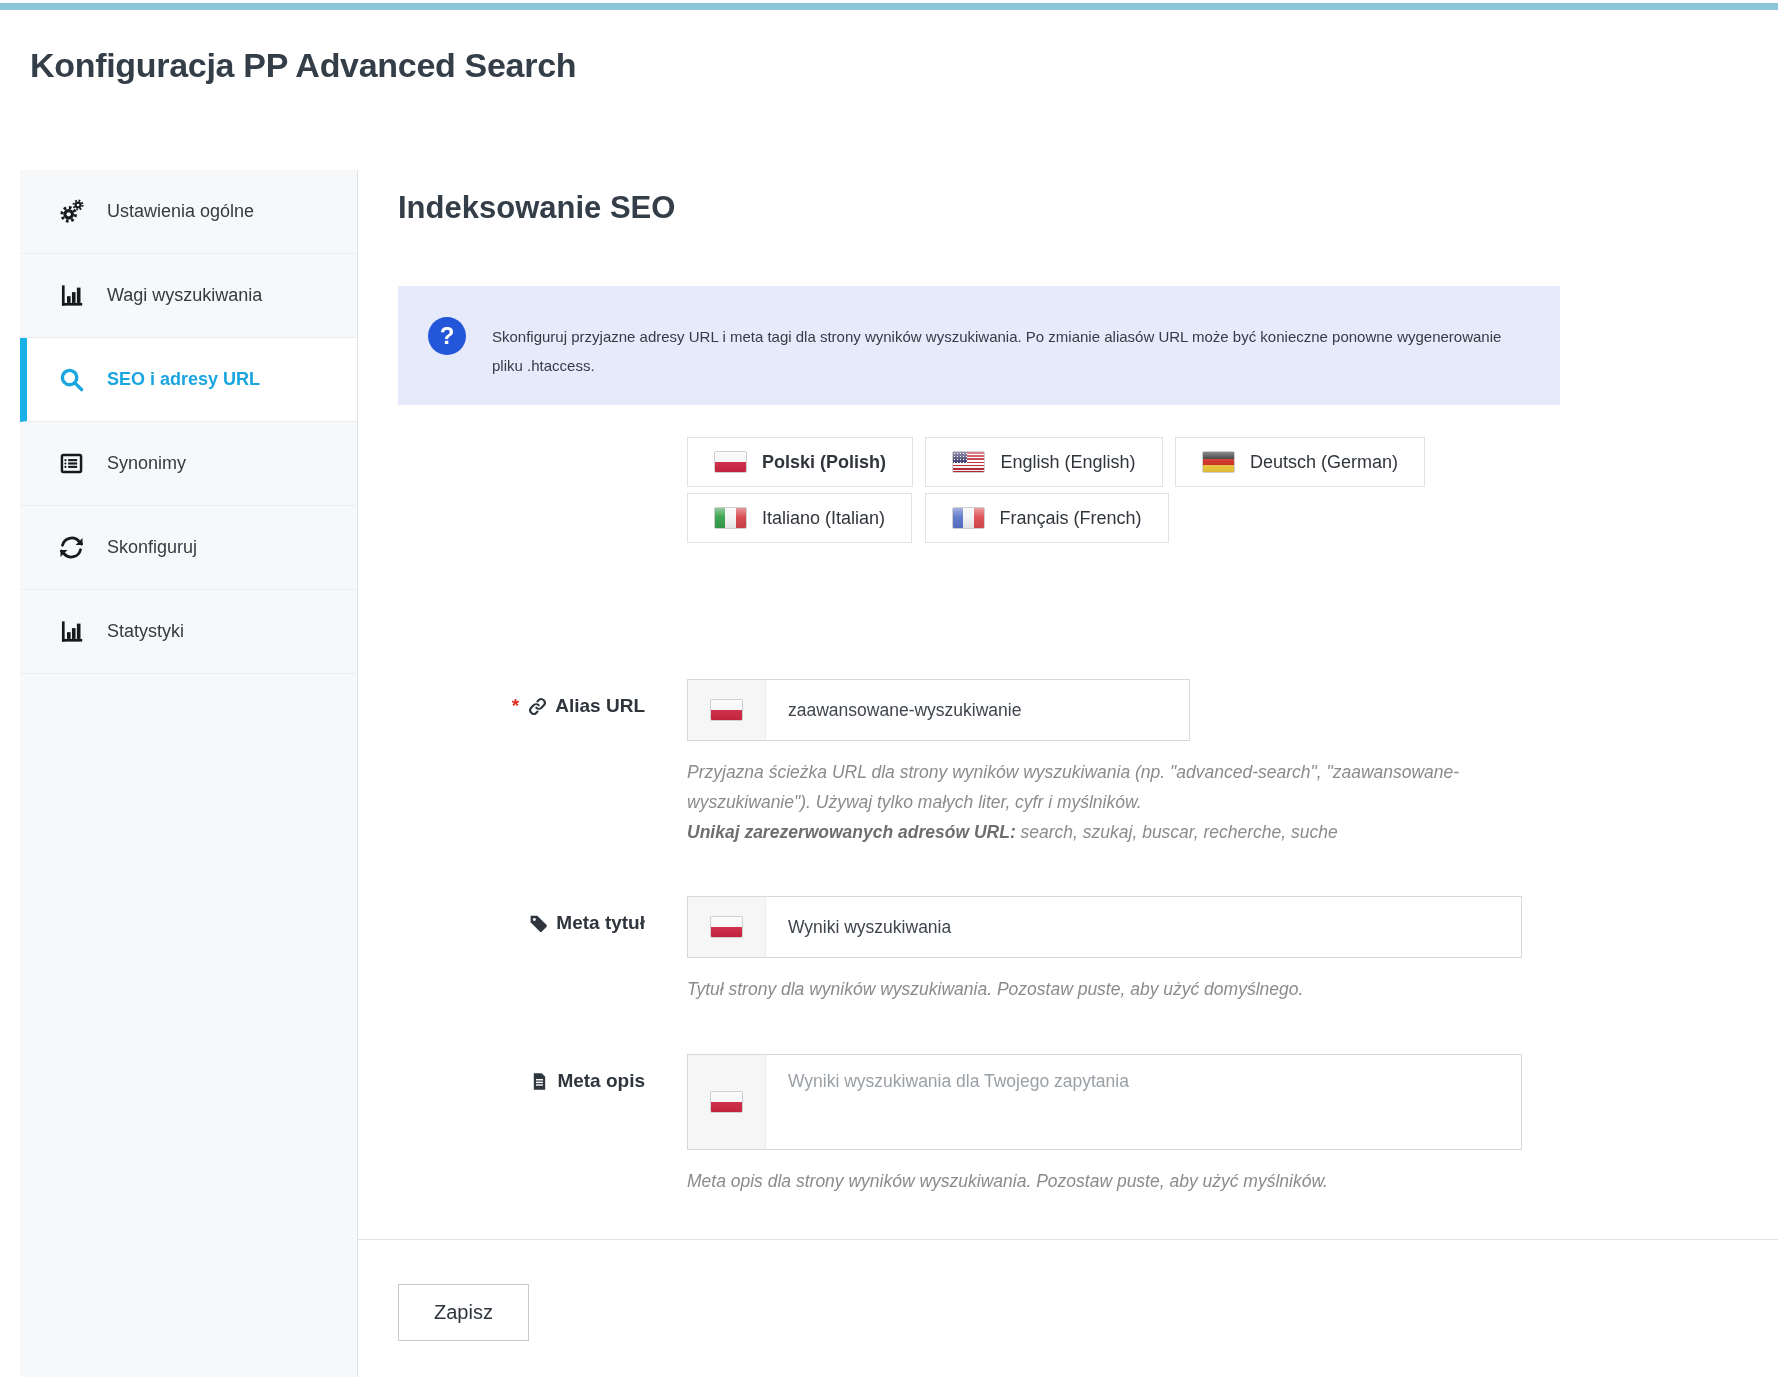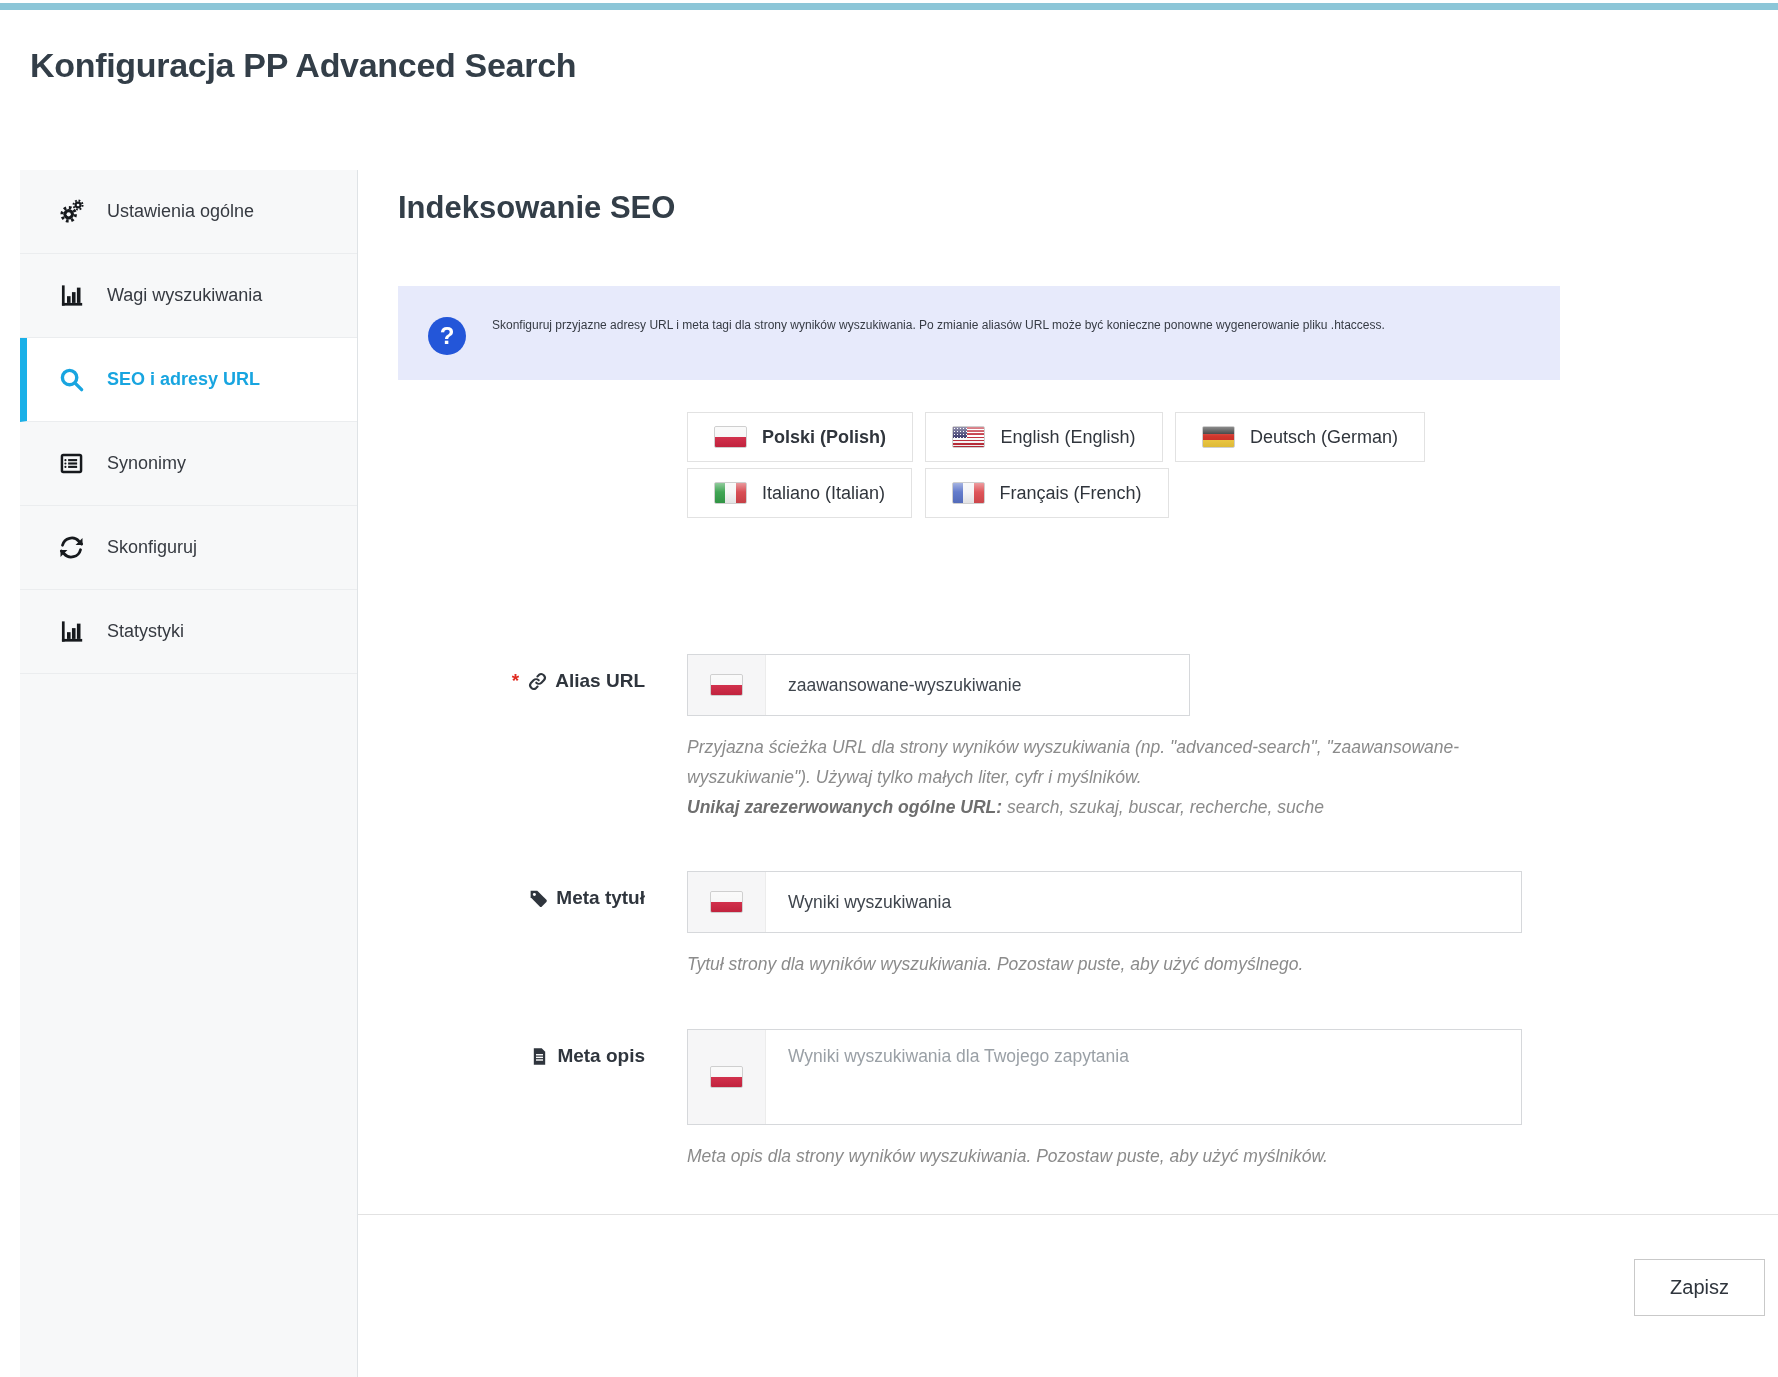--- a/index.html
+++ b/index.html
@@ -24,21 +24,21 @@
 
   
   .content { flex:1; background:#ffffff; padding-left:40px; position:relative; }
   h2.section-title { margin-top:20px; font-size:31px; font-weight:700; color:#333e48; }
 
   .infobox { margin-top:60px; width:1162px; background:#e7eafb; padding:25px 30px;
     display:flex; align-items:flex-start; gap:26px; }
   .qicon { width:38px; height:38px; border-radius:50%; background:#2356d9; color:#fff;
     font-size:24px; font-weight:700; display:flex; align-items:center; justify-content:center;
     flex:none; margin-top:6px; }
-  .infobox p { font-size:12px; line-height:29px; color:#363b44; max-width:1020px; }
+  .infobox p { font-size:15px; line-height:29px; color:#363b44; max-width:1020px;margin-top:11px; }
 
   
   .langs { margin:32px 0 0 289px; width:790px; }
   .lang { display:inline-flex; align-items:center; gap:15px; background:#fff;
     border:1px solid #e2e2e2; padding:13px 26px; margin:0 8px 6px 0; font-size:18px;
     color:#30353c; cursor:pointer; font-family:inherit; }
   .lang.active { font-weight:700; }
 
   .flag { width:33px; height:22px; border:1px solid #cfcfcf; border-radius:2px;
     position:relative; overflow:hidden; flex:none; }
@@ -76,21 +76,21 @@
   .g-desc  { width:835px; height:96px; }
 
   .fhelp { margin-top:16px; font-size:17.5px; font-style:italic; color:#8b8b8b;
     line-height:30px; max-width:868px; }
   .fhelp strong { color:#6e6e6e; }
   .row-gap1 { margin-top:49px; }
   .row-gap2 { margin-top:50px; }
 
   .divider { height:1px; background:#e2e2e2; margin-top:43px; margin-left:-40px;
     width:calc(100% + 40px); }
-  .footer { display:flex; justify-content:flex-end; padding-right:13px; margin-top:44px; }
+  .footer { display:flex; padding-right:13px; margin-top:44px; }
   .save-btn { background:#fff; border:1px solid #c9c9c9; padding:16px 35px; font-size:20px;
     color:#2f353d; font-family:inherit; cursor:pointer; }
 
   svg { display:block; }
 </style>
 </head>
 <body>
 
 <div class="topbar"></div>
 <h1 class="page-title">Konfiguracja PP Advanced Search</h1>
@@ -226,21 +226,21 @@
         </div>
         <div class="ffield">
           <div class="igroup g-alias">
             <span class="iaddon">
               <span class="flag flag-pl"></span>
             </span>
             <input type="text" value="zaawansowane-wyszukiwanie" style="">
           </div>
           <div class="fhelp">
             <span>Przyjazna ścieżka URL dla strony wyników wyszukiwania (np. "advanced-search", "zaawansowane-wyszukiwanie"). Używaj tylko małych liter, cyfr i myślników.</span><br>
-            <strong>Unikaj zarezerwowanych ogólne URL:</strong><span> search, szukaj, buscar, recherche, suche</span>
+            <strong>Unikaj zarezerwowanych adresów URL:</strong><span> search, szukaj, buscar, recherche, suche</span>
           </div>
         </div>
       </div>
 
       <div class="frow row-gap1">
         <div class="flabel">
           <span class="licon">
             <svg width="21" height="21" viewBox="0 0 24 24">
               <path d="M3 3v7.6l10.4 10.4a1.8 1.8 0 0 0 2.5 0l5.1-5.1a1.8 1.8 0 0 0 0-2.5L10.6 3z" fill="#2f353d"></path>
               <circle cx="7.3" cy="7.3" r="1.7" fill="#ffffff"></circle>

